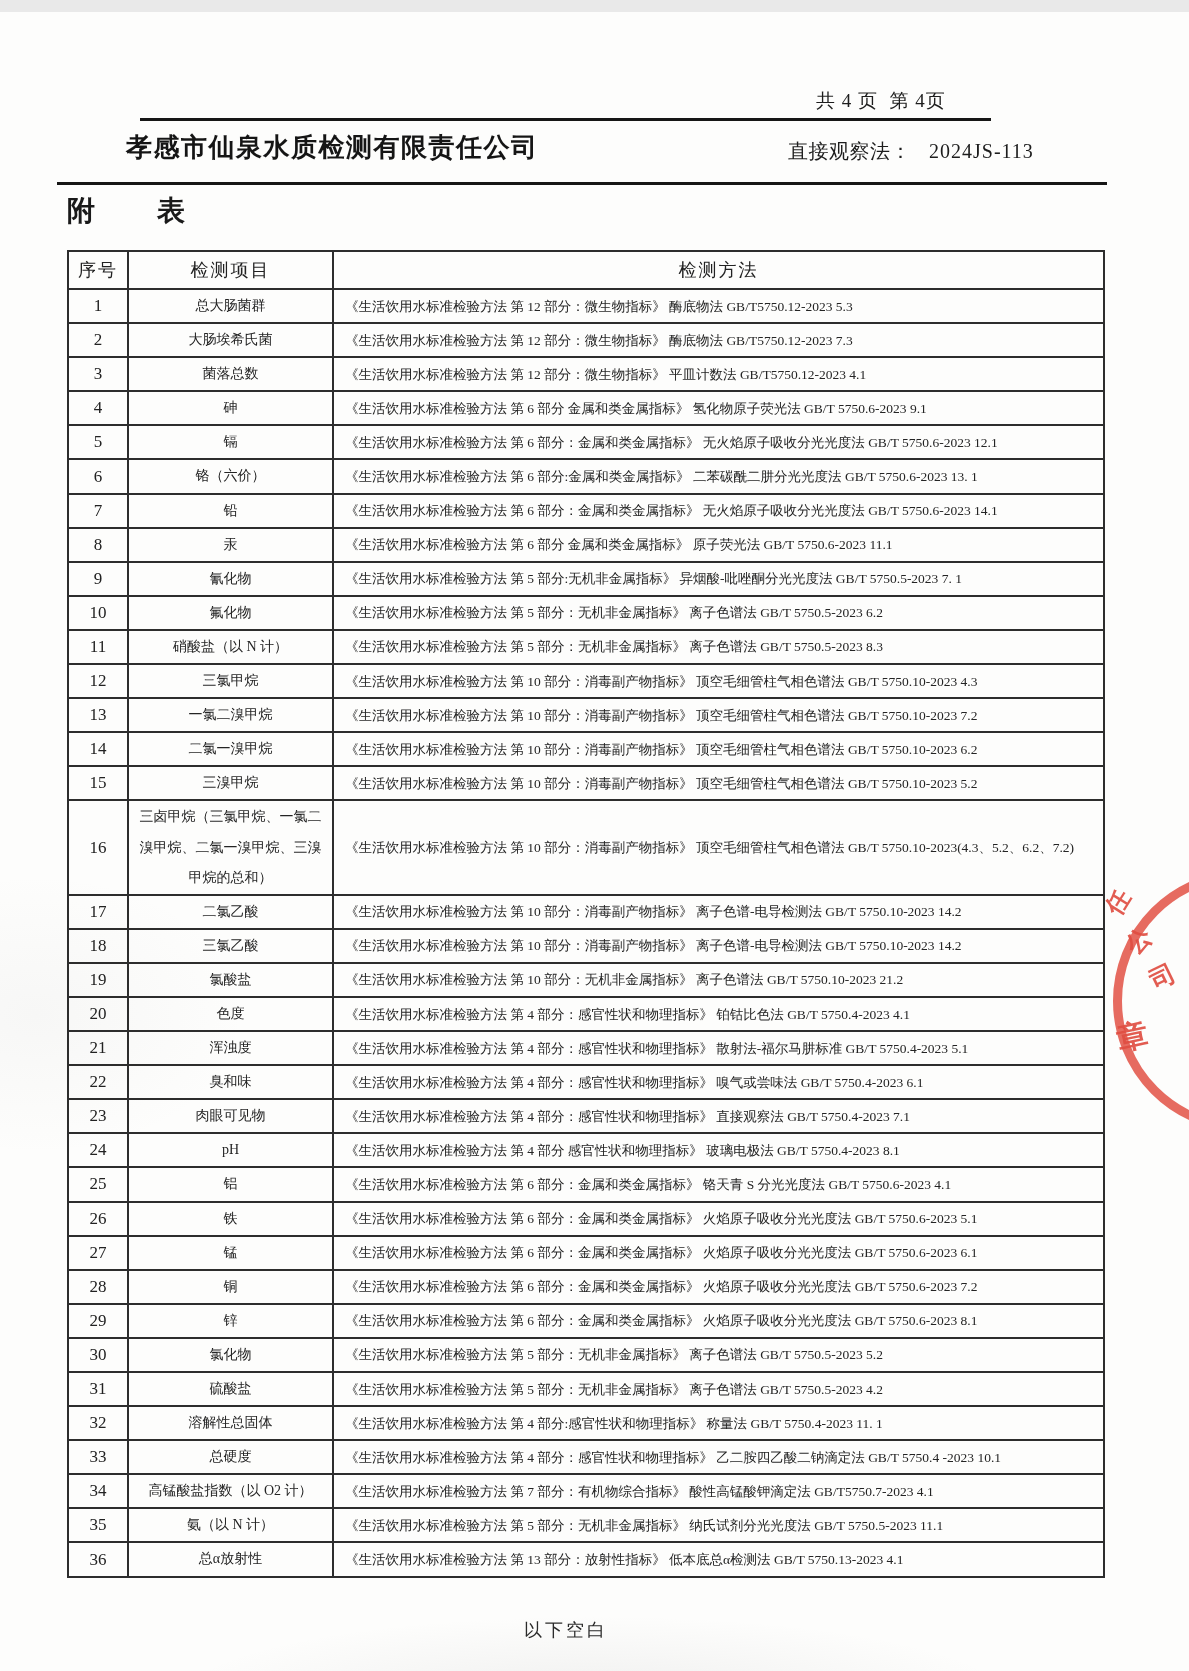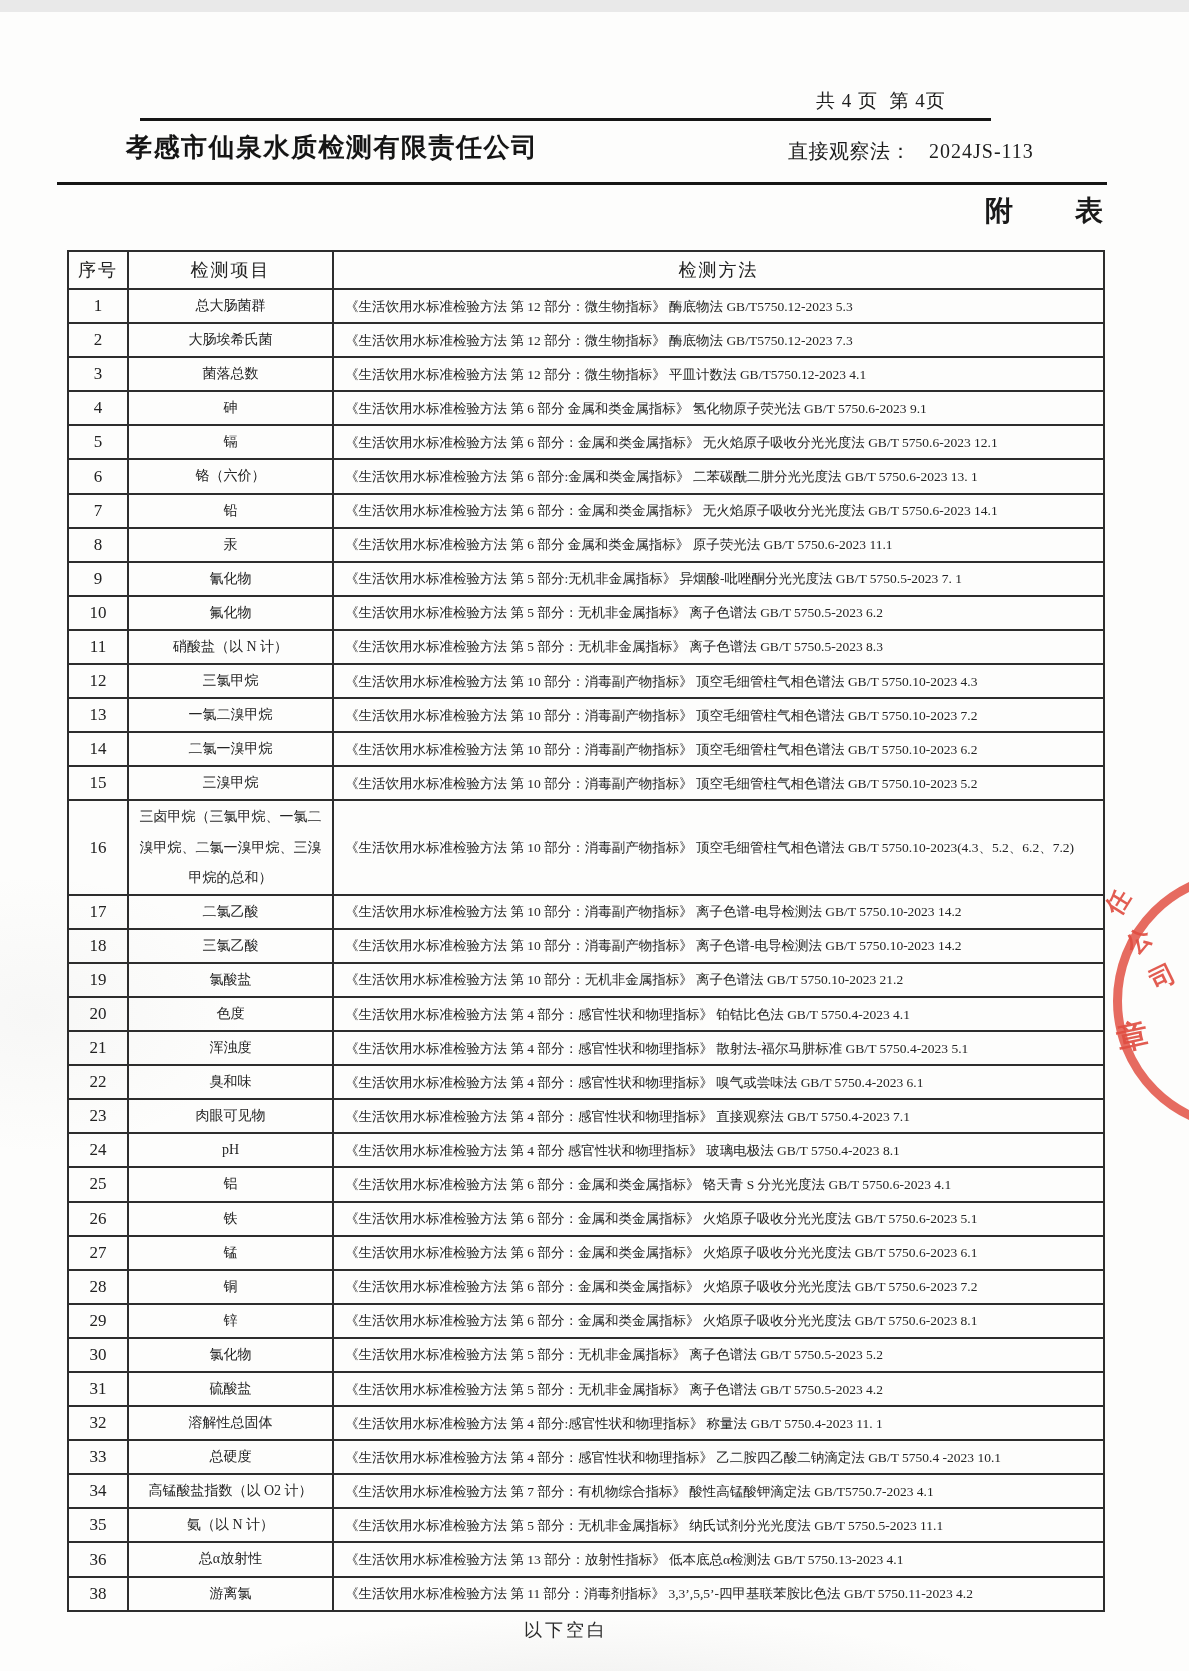--- a/index.html
+++ b/index.html
@@ -25,21 +25,21 @@
   .company{
     position:absolute;left:126px;top:118px;
     font-family:"Liberation Sans","DejaVu Sans",sans-serif;
     font-weight:bold;font-size:26px;letter-spacing:1.5px;color:#151515;
   }
   .report-no{position:absolute;left:788px;top:126px;font-size:20px;letter-spacing:.5px;}
   .report-no .val{margin-left:18px;letter-spacing:1px;}
   .rule-mid{position:absolute;left:57px;top:170px;width:1050px;height:2.5px;background:#161616;}
   .doc-title{
     position:absolute;left:67px;top:180px;width:1038px;
-    text-align:right;font-size:28px;font-weight:600;letter-spacing:2px;color:#1a1a1a;
+    text-align:left;font-size:28px;font-weight:600;letter-spacing:2px;color:#1a1a1a;
     white-space:pre;
   }
 
   
   table.methods{
     position:absolute;left:67px;top:238px;width:1038px;
     border-collapse:collapse;table-layout:fixed;
   }
   table.methods col.no{width:60px;}
   table.methods col.item{width:205px;}
@@ -278,25 +278,20 @@
         <tr>
     <td class="c-no">35</td>
     <td class="c-item">氨（以 N 计）</td>
     <td class="c-method">《生活饮用水标准检验方法 第 5 部分：无机非金属指标》 纳氏试剂分光光度法 GB/T 5750.5-2023 11.1</td>
   </tr>
         <tr>
     <td class="c-no">36</td>
     <td class="c-item">总α放射性</td>
     <td class="c-method">《生活饮用水标准检验方法 第 13 部分：放射性指标》 低本底总α检测法 GB/T 5750.13-2023 4.1</td>
   </tr>
-        <tr>
-    <td class="c-no">38</td>
-    <td class="c-item">游离氯</td>
-    <td class="c-method">《生活饮用水标准检验方法 第 11 部分：消毒剂指标》 3,3’,5,5’-四甲基联苯胺比色法 GB/T 5750.11-2023 4.2</td>
-  </tr>
       </tbody>
   </table>
 
   <div class="footer-note">以下空白</div>
 
   <div class="stamp">
     <div class="stamp-ring"></div>
     <div class="stamp-char stamp-c0">任</div>
     <div class="stamp-char stamp-c1">公</div>
     <div class="stamp-char stamp-c2">司</div>

